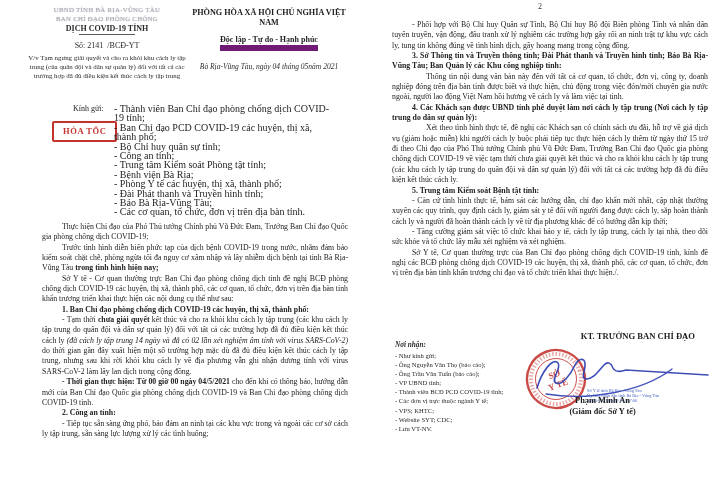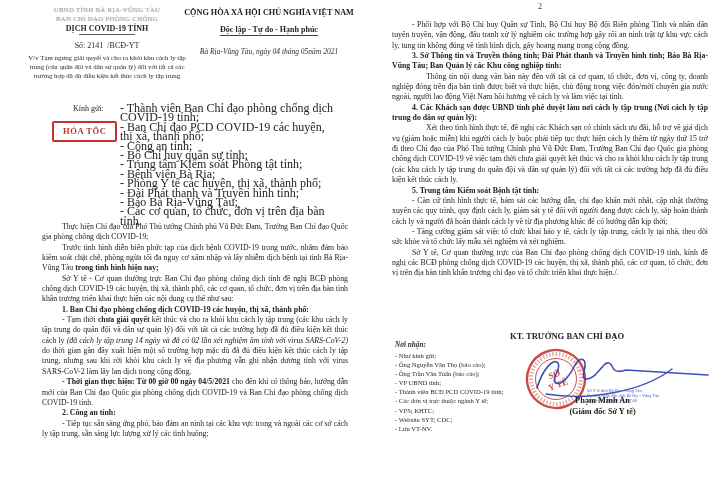--- a/index.html
+++ b/index.html
@@ -13,50 +13,50 @@
   .org{position:absolute;left:26px;top:6px;width:162px;text-align:center;}
   .org-faded{color:#b2acb8;font-size:6.8px;line-height:8.6px;letter-spacing:.3px;
              text-shadow:0 0 1px rgba(170,164,176,.9);}
   .org-bold{font-weight:bold;font-size:8px;line-height:10px;margin-top:1px;color:#2a2a2a;}
   .org-rule{width:56px;border-bottom:1px solid #5a5a5a;margin:0 auto;}
   .org-so{font-size:8px;margin-top:6px;color:#2a2a2a;}
   .org-so .suffix{padding-left:4px;}
 
   .nat{position:absolute;left:184px;top:8px;width:170px;text-align:center;color:#1e1e1e;}
   .nat-line1{font-weight:bold;font-size:8.2px;line-height:10px;}
-  .nat-line2{font-weight:bold;font-size:8px;display:inline-block;border-bottom:1px solid #701a75;
+  .nat-line2{font-weight:bold;font-size:8px;display:inline-block;border-bottom:6px solid #701a75;
              padding-bottom:1px;margin-top:2px;}
   .nat-date{font-style:italic;font-size:7.5px;margin-top:11px;color:#2e2e2e;}
 
   .subject{position:absolute;left:28px;top:54px;width:158px;text-align:center;
            font-size:6.9px;line-height:8.8px;color:#2a2a2a;}
 
   .hoatoc{position:absolute;left:52px;top:121px;border:2px solid #c3332d;color:#c3332d;
           font-weight:bold;font-size:8.5px;line-height:1;padding:4px 9px;letter-spacing:.6px;
           border-radius:2px;background:rgba(255,255,255,.0);text-align:right;}
 
   .kinhgui-label{position:absolute;left:73px;top:104px;font-size:8px;}
-  .recipients{position:absolute;left:120px;top:104px;width:218px;font-size:12px;line-height:9.4px;}
+  .recipients{position:absolute;left:114px;top:104px;width:218px;font-size:10px;line-height:9.4px;}
 
   
   .body-col{position:absolute;text-align:justify;font-size:7.8px;line-height:10.35px;color:#222;}
   .body-left{left:42px;top:222px;width:306px;}
   .body-right{left:32px;top:20px;width:316px;}
   .para{margin:0;text-indent:20px;}
   .para.heading{font-weight:bold;}
   .para.body2{text-indent:34px;}
 
   
   .pagenum{position:absolute;left:0;top:2px;width:100%;text-align:center;font-size:8px;color:#333;}
 
   .noinhan{position:absolute;left:35px;top:341px;width:160px;color:#2a2a2a;}
   .noinhan-label{font-weight:bold;font-style:italic;font-size:7.2px;margin-bottom:2px;}
   .noinhan-items{font-size:6.6px;line-height:9.1px;}
 
-  .sig-title1{position:absolute;left:150px;top:331px;width:185px;text-align:left;
+  .sig-title1{position:absolute;left:150px;top:331px;width:185px;text-align:right;
               font-weight:bold;font-size:8.6px;color:#1e1e1e;}
   .sig-title2{position:absolute;left:150px;top:343px;width:185px;text-align:center;
               font-weight:bold;font-size:8.6px;color:#1e1e1e;}
   .stamp{position:absolute;left:164px;top:347px;width:64px;height:64px;}
   .signature-svg{position:absolute;left:170px;top:344px;width:186px;height:60px;}
   .esign{position:absolute;left:227px;top:388px;width:200px;color:#4560c4;font-size:7px;
          line-height:8.6px;transform:scale(.62);transform-origin:left top;}
   .sig-name{position:absolute;left:150px;top:396px;width:185px;text-align:center;
             font-weight:bold;font-size:8.4px;color:#1e1e1e;}
   .sig-role{position:absolute;left:150px;top:407px;width:185px;text-align:center;
@@ -73,37 +73,37 @@
       <div class="org-faded">UBND TỈNH BÀ RỊA-VŨNG TÀU</div>
       <div class="org-faded">BAN CHỈ ĐẠO PHÒNG CHỐNG</div>
       <div class="org-bold">DỊCH COVID-19 TỈNH</div>
       <div class="org-rule"></div>
       <div class="org-so">
         <span>Số: 2141</span><span class="suffix">/BCĐ-YT</span>
       </div>
     </div>
 
     <div class="nat">
-      <div class="nat-line1">CỘNG HÒA XÃ HỘI CHỦ NGHĨA VIỆT NAM</div>
+      <div class="nat-line1">PHÒNG HÒA XÃ HỘI CHỦ NGHĨA VIỆT NAM</div>
       <div><span class="nat-line2">Độc lập - Tự do - Hạnh phúc</span></div>
       <div class="nat-date">Bà Rịa-Vũng Tàu, ngày 04 tháng 05năm 2021</div>
     </div>
 
     <div class="subject">V/v Tạm ngưng giải quyết và cho ra khỏi khu cách ly tập trung (của quân đội và dân sự quản lý) đối với tất cả các trường hợp đã đủ điều kiện kết thúc cách ly tập trung</div>
 
     <div class="hoatoc">
       <span>HỎA TỐC</span>
     </div>
 
     <div class="kinhgui-label">Kính gửi:</div>
     <div class="recipients">
         <div>- Thành viên Ban Chỉ đạo phòng chống dịch COVID-19 tỉnh;</div>
         <div>- Ban Chỉ đạo PCD COVID-19 các huyện, thị xã, thành phố;</div>
+        <div>- Bộ Chỉ huy quân sự tỉnh;</div>
         <div>- Công an tỉnh;</div>
-        <div>- Bộ Chỉ huy quân sự tỉnh;</div>
         <div>- Trung tâm Kiểm soát Phòng tật tỉnh;</div>
         <div>- Bệnh viện Bà Rịa;</div>
         <div>- Phòng Y tế các huyện, thị xã, thành phố;</div>
         <div>- Đài Phát thanh và Truyền hình tỉnh;</div>
         <div>- Báo Bà Rịa-Vũng Tàu;</div>
         <div>- Các cơ quan, tổ chức, đơn vị trên địa bàn tỉnh.</div>
       </div>
 
     <div class="body-col body-left">
         <p class="para body"><span>Thực hiện Chỉ đạo của Phó Thủ tướng Chính phủ Vũ Đức Đam, Trưởng Ban Chỉ đạo Quốc gia phòng chống dịch COVID-19;</span></p>

